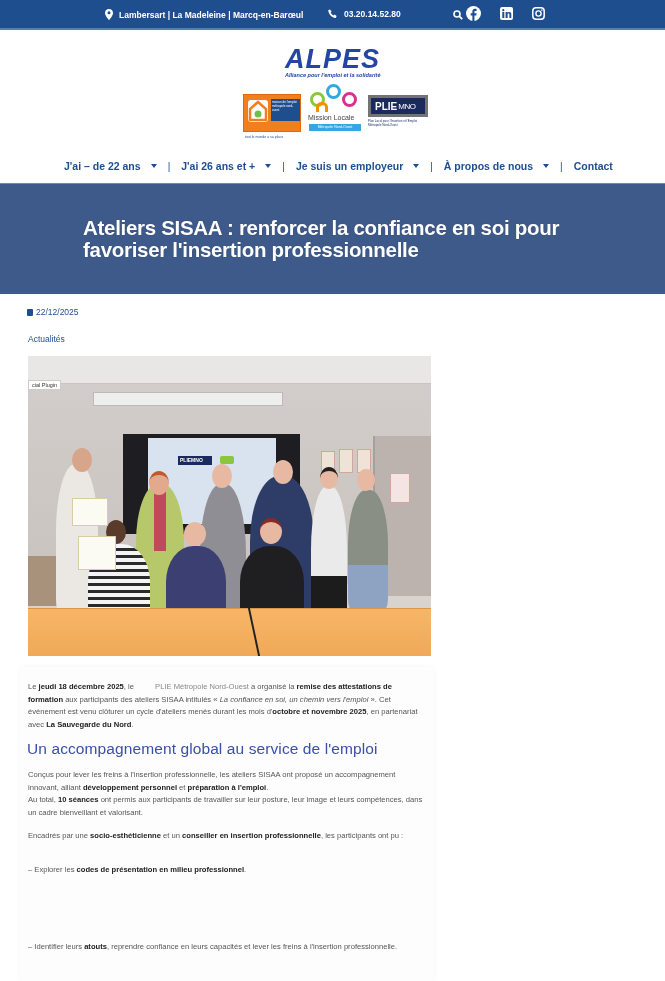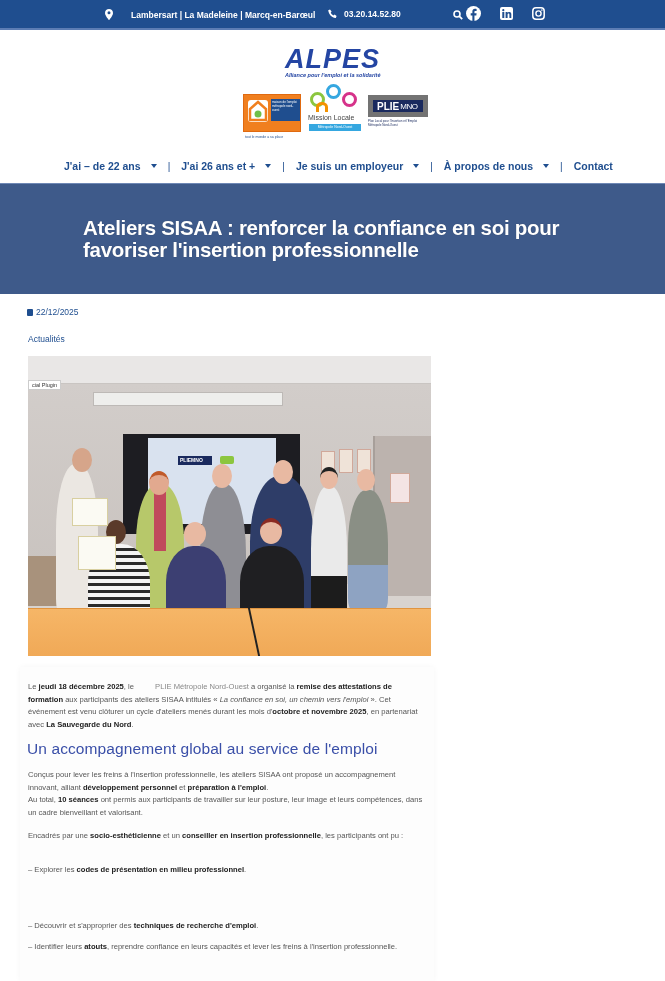--- a/index.html
+++ b/index.html
@@ -5,39 +5,39 @@
     * { box-sizing: border-box; margin: 0; padding: 0; }
     html, body { width: 665px; height: 981px; overflow: hidden; background: #ffffff; }
     body { font-family: "Liberation Sans", sans-serif; color: #333; position: relative; }
 
     
     .topbar {
       position: absolute; left: 0; top: 0; width: 665px; height: 30px;
       background: #1f4e8f; border-bottom: 2px solid #5c7db4;
       display: flex; align-items: center; color: #fff; font-size: 8.5px; font-weight: bold;
     }
-    .topbar .loc { position: absolute; left: 105px; top: 9px; display: flex; align-items: center; gap: 18px; }
+    .topbar .loc { position: absolute; left: 105px; top: 9px; display: flex; align-items: center; gap: 6px; }
     .topbar .phone { position: absolute; left: 328px; top: 9px; display: flex; align-items: center; gap: 6px; }
     .topbar .icons { position: absolute; left: 453px; top: 6px; display: flex; align-items: center; }
     .ico { display: inline-flex; align-items: center; justify-content: center; }
     .ico svg { display: block; }
 
     
     .logo-area { position: absolute; left: 230px; top: 38px; width: 210px; height: 100px; }
     .alpes-title { position: absolute; left: 55px; top: 6px; font-size: 27px; font-weight: bold; font-style: italic; color: #2445a3; letter-spacing: 1px; }
     .alpes-sub { position: absolute; left: 55px; top: 34px; font-size: 5.5px; font-style: italic; font-weight: bold; color: #2445a3; }
     .logo-mef { position: absolute; left: 13px; top: 56px; width: 58px; height: 38px; background: #f07f1f; border: 1px solid #e06a10; }
     .logo-mef .house { position: absolute; left: 4px; top: 5px; width: 20px; height: 22px; background: #fff; border-radius: 3px; }
     .logo-mef .txt { position: absolute; left: 27px; top: 4px; width: 29px; height: 22px; background: #1f4e8f; color: #fff; font-size: 3px; line-height: 4px; padding: 1px; }
     .logo-mef .tag { position: absolute; left: 1px; bottom: -8px; font-size: 3.5px; color: #1f4e8f; }
     .logo-ml { position: absolute; left: 78px; top: 46px; width: 54px; height: 50px; }
     .logo-ml .circ { position: absolute; border-radius: 50%; border: 3px solid; width: 15px; height: 15px; }
     .logo-ml .name { position: absolute; left: 0; top: 30px; font-size: 7px; color: #444; font-family: "Liberation Sans Narrow", "Liberation Sans", sans-serif; }
     .logo-ml .bar { position: absolute; left: 1px; top: 40px; width: 52px; height: 7px; background: #35a7e0; color: #fff; font-size: 3.5px; text-align: center; line-height: 7px; }
-    .logo-plie { position: absolute; left: 138px; top: 57px; width: 60px; height: 22px; background: #1a2a5e; border: 5px solid #737373; color: #fff; font-weight: bold; font-size: 10px; display: flex; align-items: center; padding-left: 4px; }
+    .logo-plie { position: absolute; left: 138px; top: 57px; width: 60px; height: 22px; background: #1a2a5e; border: 3px solid #737373; color: #fff; font-weight: bold; font-size: 10px; display: flex; align-items: center; padding-left: 4px; }
     .logo-plie .mno { font-weight: normal; font-size: 8px; margin-left: 1px; letter-spacing: -0.5px; }
     .logo-plie-sub { position: absolute; left: 138px; top: 81px; width: 62px; font-size: 3px; color: #1a2a5e; line-height: 4px; }
 
     
     .nav { position: absolute; left: 0; top: 152px; width: 665px; height: 28px; display: flex; align-items: center; justify-content: center; }
     .nav-inner { position: absolute; left: 64px; top: 8px; display: flex; align-items: center; font-size: 10.5px; font-weight: bold; color: #1f4e8f; }
     .nav-item { display: inline-flex; align-items: center; gap: 5px; cursor: pointer; }
     .nav-sep { margin: 0 11px; color: #1f4e8f; font-weight: normal; font-size: 10px; }
     .caret { width: 0; height: 0; border-left: 3.5px solid transparent; border-right: 3.5px solid transparent; border-top: 4px solid #1f4e8f; margin-left: 5px; }
 
@@ -247,15 +247,14 @@
   <p style="top:14px;"><span>Le </span><b>jeudi 18 décembre 2025</b><span>, le </span><span class="hl">PLIE Métropole Nord-Ouest</span><span> a organisé la </span><b>remise des attestations de formation</b><span> aux participants des ateliers SISAA intitulés « </span><em>La confiance en soi, un chemin vers l'emploi</em><span> ». Cet événement est venu clôturer un cycle d'ateliers menés durant les mois d'</span><b>octobre et novembre 2025</b><span>, en partenariat avec </span><b>La Sauvegarde du Nord</b><span>.</span></p>
 
   <h2>Un accompagnement global au service de l'emploi</h2>
 
   <p style="top:102px;"><span>Conçus pour lever les freins à l'insertion professionnelle, les ateliers SISAA ont proposé un accompagnement innovant, alliant </span><b>développement personnel</b><span> et </span><b>préparation à l'emploi</b><span>.</span></p>
   <p style="top:127px;"><span>Au total, </span><b>10 séances</b><span> ont permis aux participants de travailler sur leur posture, leur image et leurs compétences, dans un cadre bienveillant et valorisant.</span></p>
 
   <p style="top:163px;"><span>Encadrés par une </span><b>socio-esthéticienne</b><span> et un </span><b>conseiller en insertion professionnelle</b><span>, les participants ont pu :</span></p>
 
   <p style="top:197px;"><span>– Explorer les </span><b>codes de présentation en milieu professionnel</b><span>.</span></p>
-  <p style="top:253px;"><span>– Découvrir et s'approprier des </span><b>techniques de recherche d'emploi</b><span>.</span></p>
   <p style="top:274px;"><span>– Identifier leurs </span><b>atouts</b><span>, reprendre confiance en leurs capacités et lever les freins à l'insertion professionnelle.</span></p>
 </article>
 
 </body></html>

